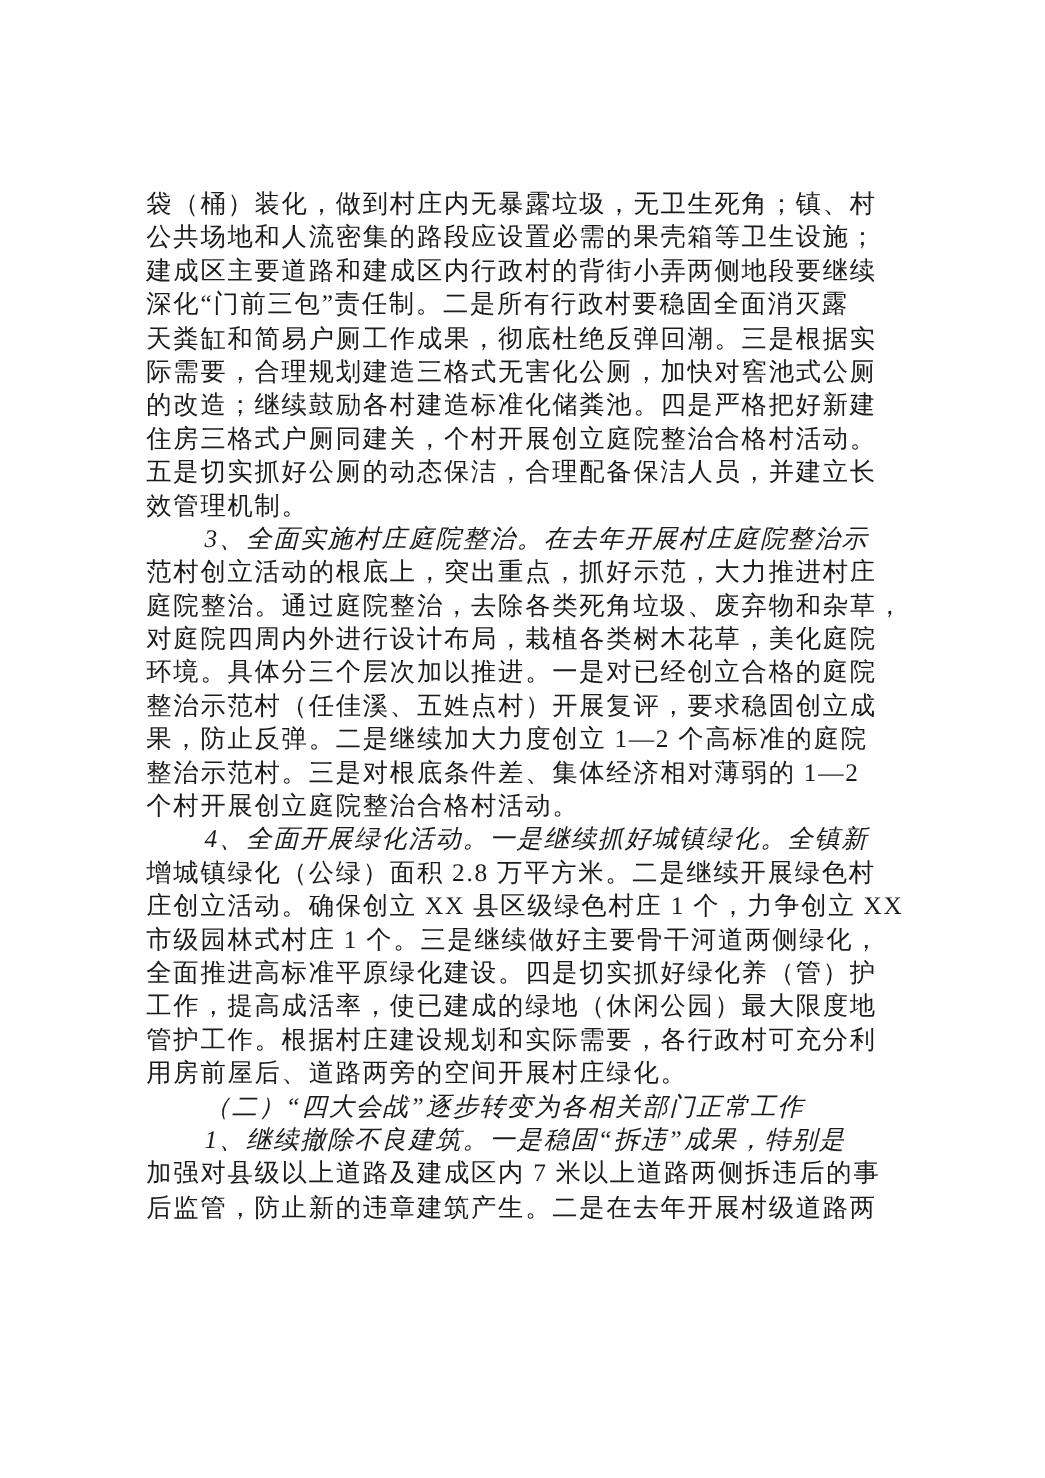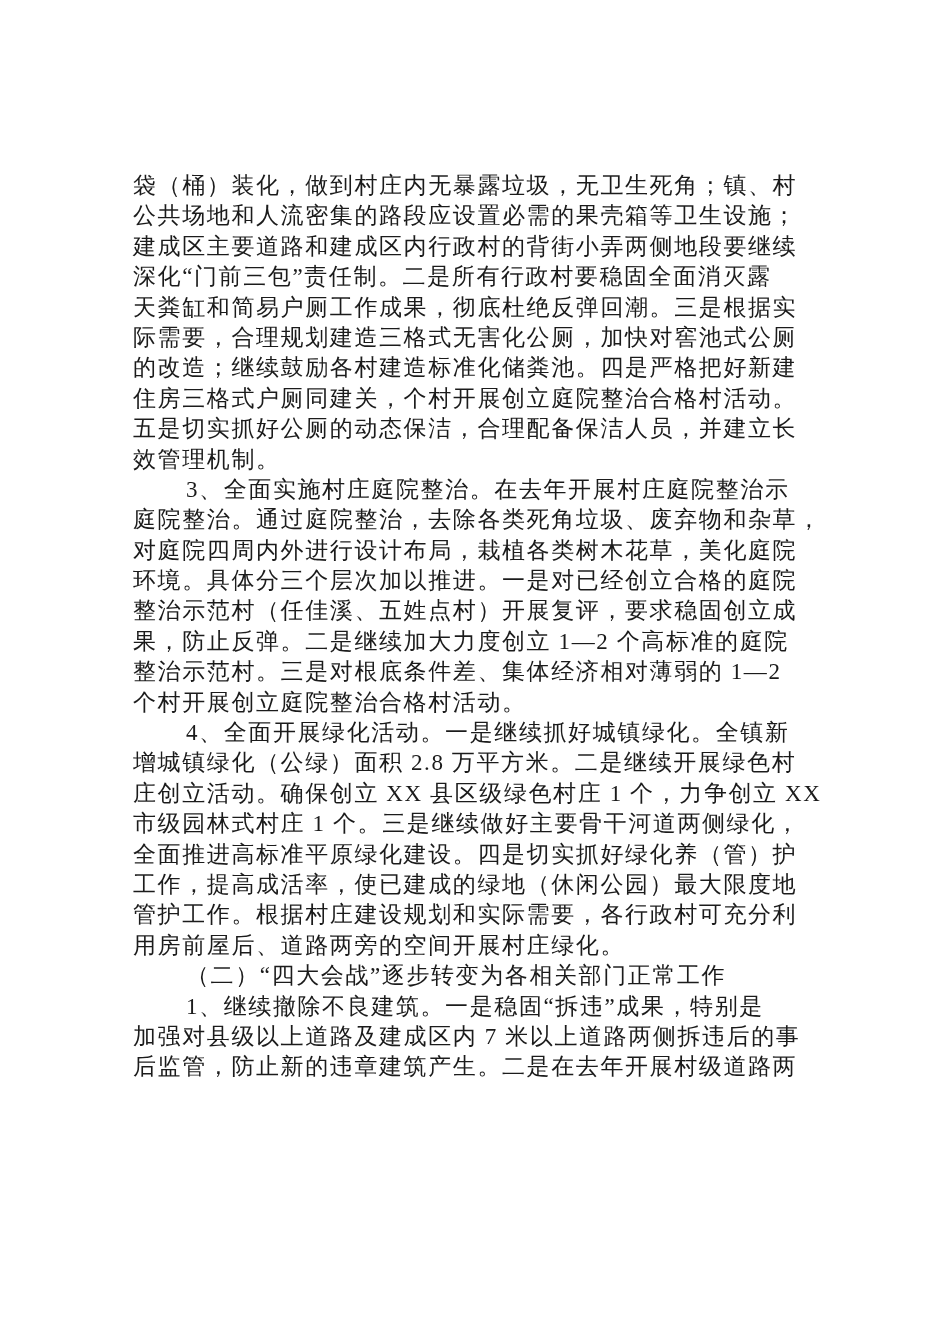--- a/index.html
+++ b/index.html
@@ -24,38 +24,40 @@
     font-size: 23px;
     line-height: 30.4px;
     letter-spacing: 1.6px;
     white-space: nowrap;
   }
   .line {
     height: 30.4px;
   }
   .line.indent {
     padding-left: 53px;
+    font-style: italic;
   }
 </style>
 </head>
 <body>
 
 <div class="page">
   <div class="text-block">
       <div class="line">袋（桶）装化，做到村庄内无暴露垃圾，无卫生死角；镇、村</div>
       <div class="line">公共场地和人流密集的路段应设置必需的果壳箱等卫生设施；</div>
       <div class="line">建成区主要道路和建成区内行政村的背街小弄两侧地段要继续</div>
       <div class="line">深化“门前三包”责任制。二是所有行政村要稳固全面消灭露</div>
       <div class="line">天粪缸和简易户厕工作成果，彻底杜绝反弹回潮。三是根据实</div>
       <div class="line">际需要，合理规划建造三格式无害化公厕，加快对窖池式公厕</div>
       <div class="line">的改造；继续鼓励各村建造标准化储粪池。四是严格把好新建</div>
       <div class="line">住房三格式户厕同建关，个村开展创立庭院整治合格村活动。</div>
       <div class="line">五是切实抓好公厕的动态保洁，合理配备保洁人员，并建立长</div>
       <div class="line">效管理机制。</div>
       <div class="line indent">3、全面实施村庄庭院整治。在去年开展村庄庭院整治示</div>
+      <div class="line">范村创立活动的根底上，突出重点，抓好示范，大力推进村庄</div>
       <div class="line">庭院整治。通过庭院整治，去除各类死角垃圾、废弃物和杂草，</div>
       <div class="line">对庭院四周内外进行设计布局，栽植各类树木花草，美化庭院</div>
       <div class="line">环境。具体分三个层次加以推进。一是对已经创立合格的庭院</div>
       <div class="line">整治示范村（任佳溪、五姓点村）开展复评，要求稳固创立成</div>
       <div class="line">果，防止反弹。二是继续加大力度创立 1—2 个高标准的庭院</div>
       <div class="line">整治示范村。三是对根底条件差、集体经济相对薄弱的 1—2</div>
       <div class="line">个村开展创立庭院整治合格村活动。</div>
       <div class="line indent">4、全面开展绿化活动。一是继续抓好城镇绿化。全镇新</div>
       <div class="line">增城镇绿化（公绿）面积 2.8 万平方米。二是继续开展绿色村</div>
       <div class="line">庄创立活动。确保创立 XX 县区级绿色村庄 1 个，力争创立 XX</div>

